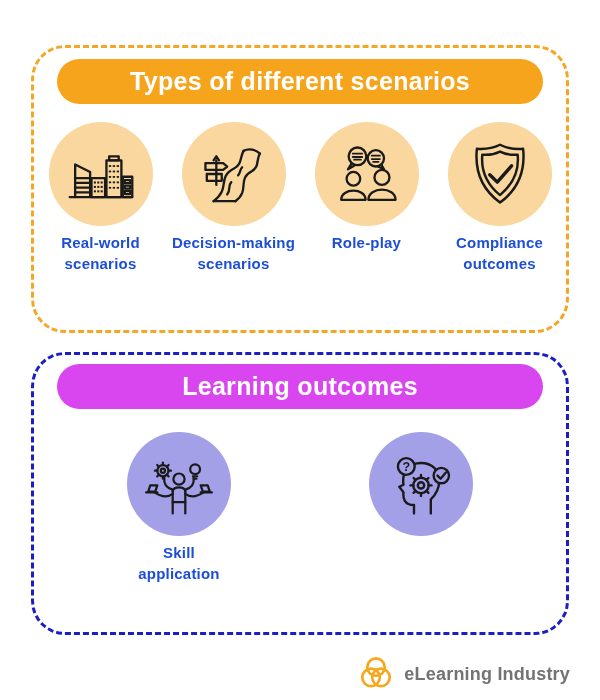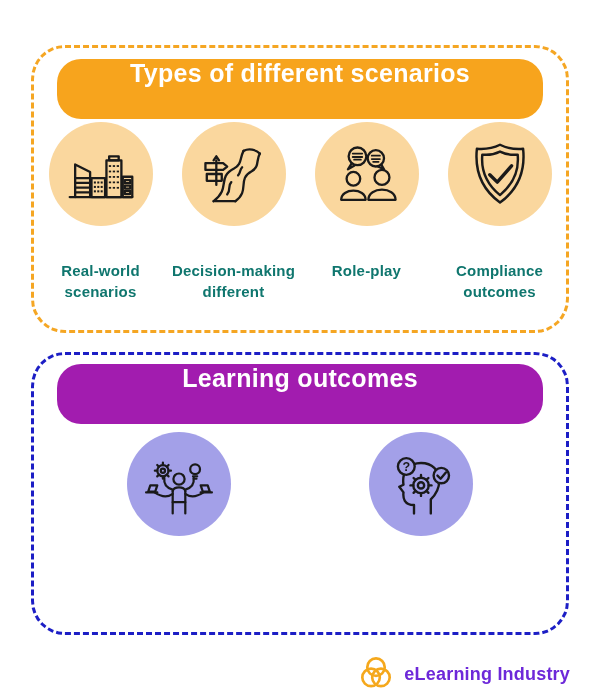--- a/index.html
+++ b/index.html
@@ -8,47 +8,47 @@
     font-family:"Liberation Sans", sans-serif;color:#1e1e1e;
   }
   .panel{
     position:absolute;left:31px;width:538px;box-sizing:border-box;
     border-radius:34px;background:#ffffff;
   }
   .panel-scenarios{top:45px;height:288px;border:3px dashed #F5A623;}
   .panel-outcomes{top:352px;height:283px;border:3px dashed #1C1EC5;}
   .pill{
     position:absolute;left:50%;transform:translateX(-50%);
-    width:486px;height:60px;border-radius:24px;
-    display:flex;justify-content:center;
+    width:486px;height:45px;border-radius:24px;
+    display:flex;align-items:center;justify-content:center;
     color:#ffffff;font-weight:800;font-size:25px;letter-spacing:.3px;
   }
   .pill-orange{top:11px;background:#F7A41D;}
-  .pill-blue{top:9px;background:#a21caf;}
+  .pill-blue{top:9px;background:#d946ef;}
   .row{
     position:absolute;left:0;right:0;display:flex;justify-content:space-around;
   }
   .row-scenarios{top:74px;}
   .row-outcomes{top:77px;padding:0 24px;}
   .item{display:flex;flex-direction:column;align-items:center;flex:1;}
   .circle{
     width:104px;height:104px;border-radius:50%;
     display:flex;align-items:center;justify-content:center;
   }
   .circle-orange{background:#FAD79E;}
   .circle-purple{background:#A3A0E8;}
   .item-label{
-    margin-top:34px;text-align:center;font-weight:700;font-size:15px;
-    line-height:1.42;letter-spacing:.2px;white-space:pre-line;color:#0f766e;
+    margin-top:6px;text-align:center;font-weight:700;font-size:15px;
+    line-height:1.42;letter-spacing:.2px;white-space:pre-line;color:#1d4ed8;
   }
   .footer{
     position:absolute;right:30px;top:652px;height:44px;
     display:flex;align-items:center;gap:9px;
   }
-  .footer-brand{font-size:18px;font-weight:700;color:#6d28d9;letter-spacing:.2px;}
+  .footer-brand{font-size:18px;font-weight:700;color:#737373;letter-spacing:.2px;}
   svg{display:block;}
 </style>
 </head>
 <body>
 
 <section class="panel panel-scenarios">
   <div class="pill pill-orange">
     <span>Types of different scenarios</span>
   </div>
 
@@ -115,21 +115,21 @@
             <path d="M40 80 C46 74 40 68 46 62"></path>
             <path d="M56 52 C60 48 58 44 62 40"></path>
             <line x1="24" y1="30" x2="24" y2="66"></line>
             <path d="M20 30 L24 24 L28 30"></path>
             <path d="M8 34 H34 L40 39 L34 44 H8 Z"></path>
             <rect x="10" y="50" width="22" height="10"></rect>
           </g>
         </svg>
       </div>
       <div class="item-label">Decision-making
-different</div>
+scenarios</div>
     </div>
 
     <div class="item">
       <div class="circle circle-orange">
         <svg width="68" height="68" viewBox="0 0 100 100">
           <g fill="none" stroke="#1a1a1a" stroke-width="3.4" stroke-linecap="round" stroke-linejoin="round">
             <circle cx="30" cy="57" r="10"></circle>
             <path d="M12 88 C12 70 48 70 48 88 Z"></path>
             <circle cx="72" cy="55" r="11"></circle>
             <path d="M52 88 C52 68 92 68 92 88 Z"></path>
@@ -201,20 +201,22 @@
               <line x1="71" y1="42.5" x2="75" y2="42.5"></line>
             <path d="M41 64 C33 70 24 68 15 62"></path>
             <path d="M6 61 L9 52 L19 52 L16 61 Z"></path>
               <line x1="3" y1="62" x2="19" y2="62"></line>
             <path d="M59 64 C67 70 76 68 85 62"></path>
             <path d="M84 61 L81 52 L91 52 L94 61 Z"></path>
               <line x1="81" y1="62" x2="97" y2="62"></line>
           </g>
         </svg>
       </div>
+      <div class="item-label">Skill
+application</div>
     </div>
 
     <div class="item">
       <div class="circle circle-purple">
         <svg width="70" height="70" viewBox="0 0 100 100">
           <g fill="none" stroke="#1a1a1a" stroke-width="3.4" stroke-linecap="round" stroke-linejoin="round">
             <path d="M40 92 V80 C26 80 24 70 25 62 L19 54 L25 51 C22 32 34 20 50 20 C66 20 76 30 76 46 C76 58 70 66 64 72 V92"></path>
             <circle cx="50" cy="52" r="11"></circle>
               <circle cx="50" cy="52" r="4.5"></circle>
             <line x1="61" y1="52" x2="65" y2="52"></line>

